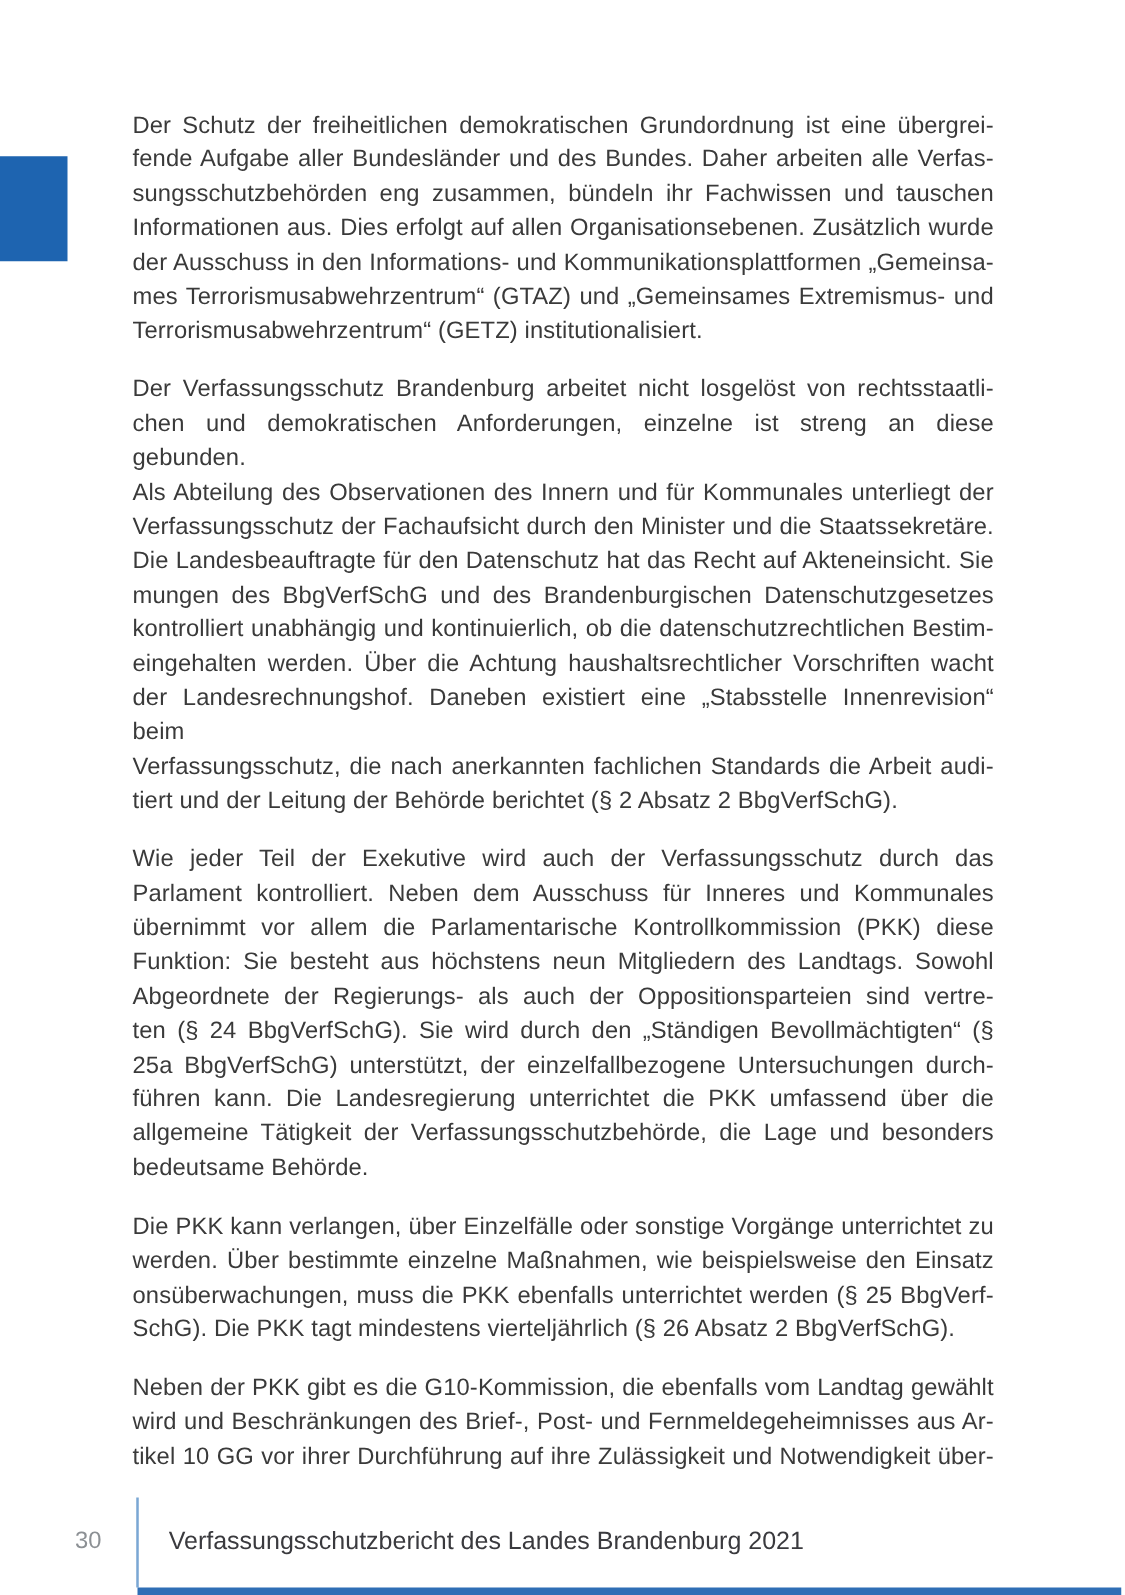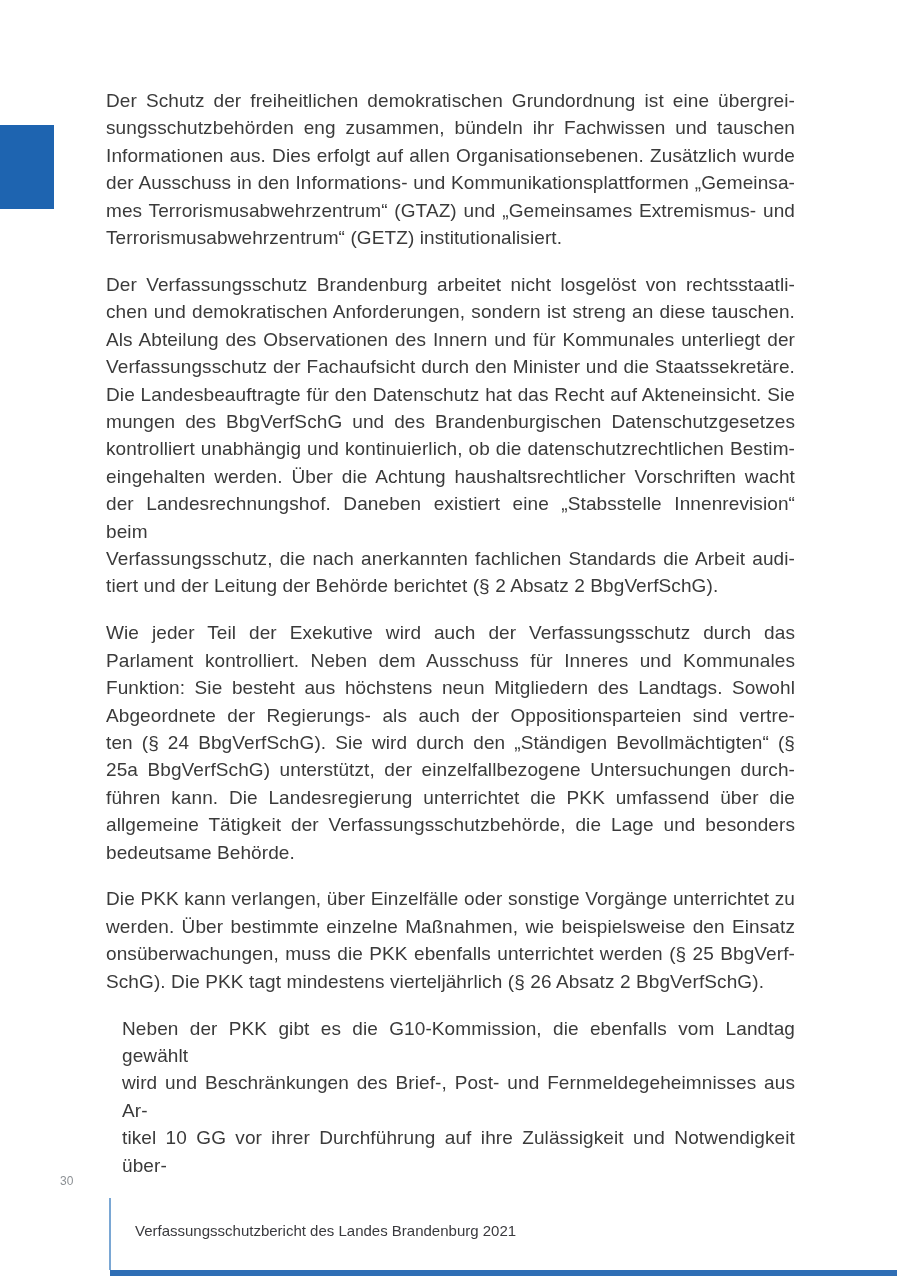--- a/index.html
+++ b/index.html
@@ -29,51 +29,51 @@
     position: absolute;
     left: 106px;
     top: 87px;
     width: 689px;
     font-size: 19px;
     line-height: 27.4px;
     color: #3a3a3a;
     letter-spacing: 0.1px;
   }
   .para { margin: 0 0 19.5px 0; }
-  .para:last-child { margin-bottom: 0; margin-left: 16px; }
+  .para:last-child { margin-bottom: 0; }
   .line {
     text-align: justify;
     text-align-last: justify;
     white-space: normal;
   }
   .line.last {
     text-align-last: left;
   }
   
   .footer-number {
     position: absolute;
     left: 60px;
-    top: 1174px;
+    top: 1222px;
     width: 40px;
-    font-size: 12px;
+    font-size: 19px;
     color: #8c9094;
   }
   .footer-separator {
     position: absolute;
     left: 109px;
     top: 1198px;
     width: 2px;
     height: 72px;
     background: #7aa7d4;
   }
   .footer-text {
     position: absolute;
     left: 135px;
     top: 1222px;
-    font-size: 15px;
+    font-size: 20px;
     color: #3a3a3e;
   }
   .bottom-rule {
     position: absolute;
     left: 110px;
     top: 1270px;
     width: 787px;
     height: 6px;
     background: #2f6eb5;
   }
@@ -81,42 +81,44 @@
 </head>
 <body>
 
 <div class="page">
 
   <div class="accent-square"></div>
 
   <div class="text-block">
       <div class="para">
         <div class="line">Der Schutz der freiheitlichen demokratischen Grundordnung ist eine übergrei-</div>
+        <div class="line">fende Aufgabe aller Bundesländer und des Bundes. Daher arbeiten alle Verfas-</div>
         <div class="line">sungsschutzbehörden eng zusammen, bündeln ihr Fachwissen und tauschen</div>
         <div class="line">Informationen aus. Dies erfolgt auf allen Organisationsebenen. Zusätzlich wurde</div>
         <div class="line">der Ausschuss in den Informations- und Kommunikationsplattformen „Gemeinsa-</div>
         <div class="line">mes Terrorismusabwehrzentrum“ (GTAZ) und „Gemeinsames Extremismus- und</div>
         <div class="line last">Terrorismusabwehrzentrum“ (GETZ) institutionalisiert.</div>
       </div>
       <div class="para">
         <div class="line">Der Verfassungsschutz Brandenburg arbeitet nicht losgelöst von rechtsstaatli-</div>
-        <div class="line">chen und demokratischen Anforderungen, sondern ist streng an diese tauschen.</div>
+        <div class="line">chen und demokratischen Anforderungen, einzelne ist streng an diese gebunden.</div>
         <div class="line">Als Abteilung des Observationen des Innern und für Kommunales unterliegt der</div>
         <div class="line">Verfassungsschutz der Fachaufsicht durch den Minister und die Staatssekretäre.</div>
         <div class="line">Die Landesbeauftragte für den Datenschutz hat das Recht auf Akteneinsicht. Sie</div>
         <div class="line">mungen des BbgVerfSchG und des Brandenburgischen Datenschutzgesetzes</div>
         <div class="line">kontrolliert unabhängig und kontinuierlich, ob die datenschutzrechtlichen Bestim-</div>
         <div class="line">eingehalten werden. Über die Achtung haushaltsrechtlicher Vorschriften wacht</div>
         <div class="line">der Landesrechnungshof. Daneben existiert eine „Stabsstelle Innenrevision“ beim</div>
         <div class="line">Verfassungsschutz, die nach anerkannten fachlichen Standards die Arbeit audi-</div>
         <div class="line last">tiert und der Leitung der Behörde berichtet (§ 2 Absatz 2 BbgVerfSchG).</div>
       </div>
       <div class="para">
         <div class="line">Wie jeder Teil der Exekutive wird auch der Verfassungsschutz durch das</div>
         <div class="line">Parlament kontrolliert. Neben dem Ausschuss für Inneres und Kommunales</div>
+        <div class="line">übernimmt vor allem die Parlamentarische Kontrollkommission (PKK) diese</div>
         <div class="line">Funktion: Sie besteht aus höchstens neun Mitgliedern des Landtags. Sowohl</div>
         <div class="line">Abgeordnete der Regierungs- als auch der Oppositionsparteien sind vertre-</div>
         <div class="line">ten (§ 24 BbgVerfSchG). Sie wird durch den „Ständigen Bevollmächtigten“ (§</div>
         <div class="line">25a BbgVerfSchG) unterstützt, der einzelfallbezogene Untersuchungen durch-</div>
         <div class="line">führen kann. Die Landesregierung unterrichtet die PKK umfassend über die</div>
         <div class="line">allgemeine Tätigkeit der Verfassungsschutzbehörde, die Lage und besonders</div>
         <div class="line last">bedeutsame Behörde.</div>
       </div>
       <div class="para">
         <div class="line">Die PKK kann verlangen, über Einzelfälle oder sonstige Vorgänge unterrichtet zu</div>

